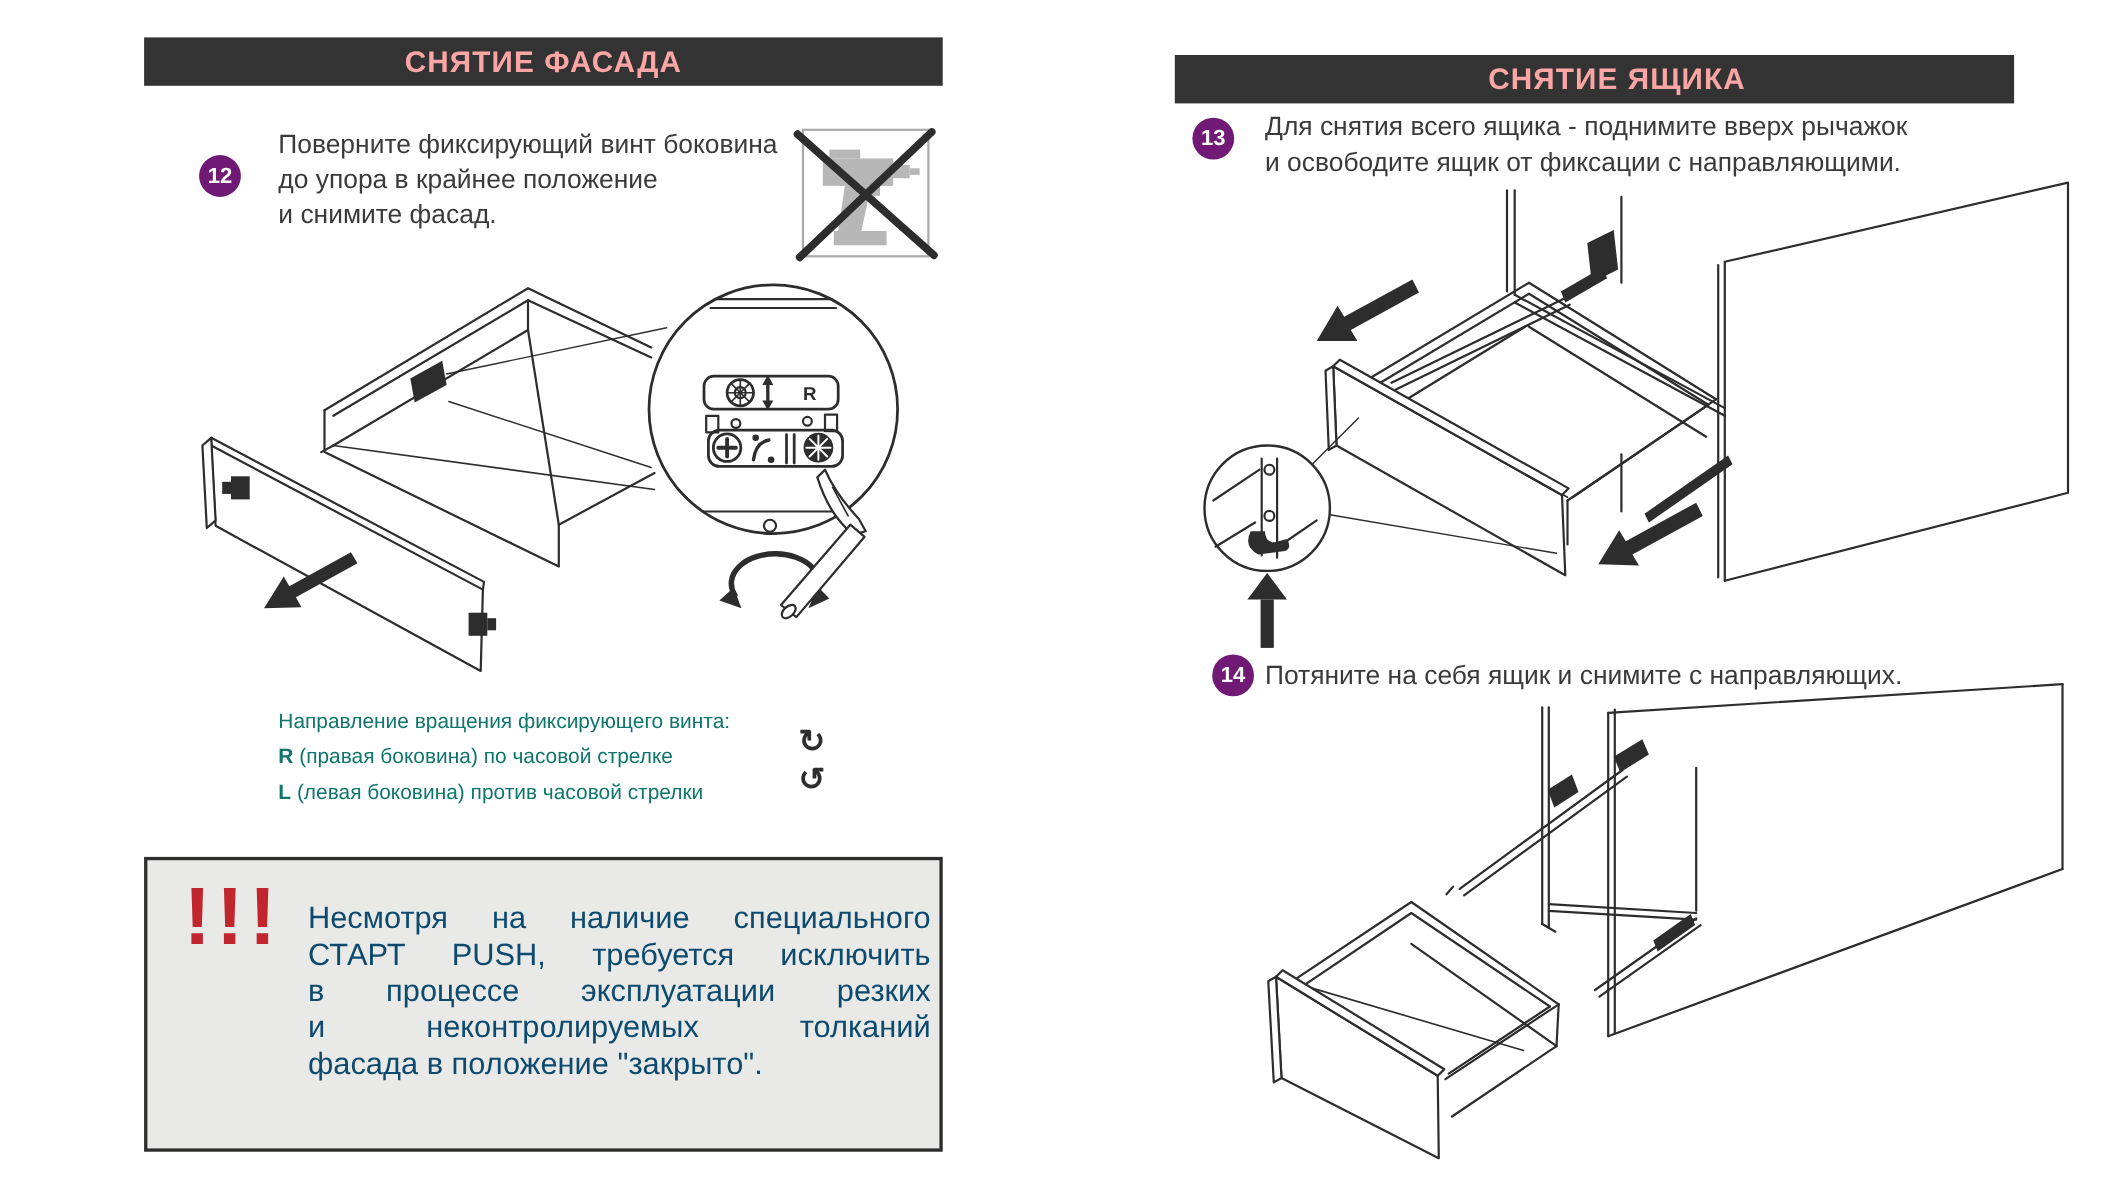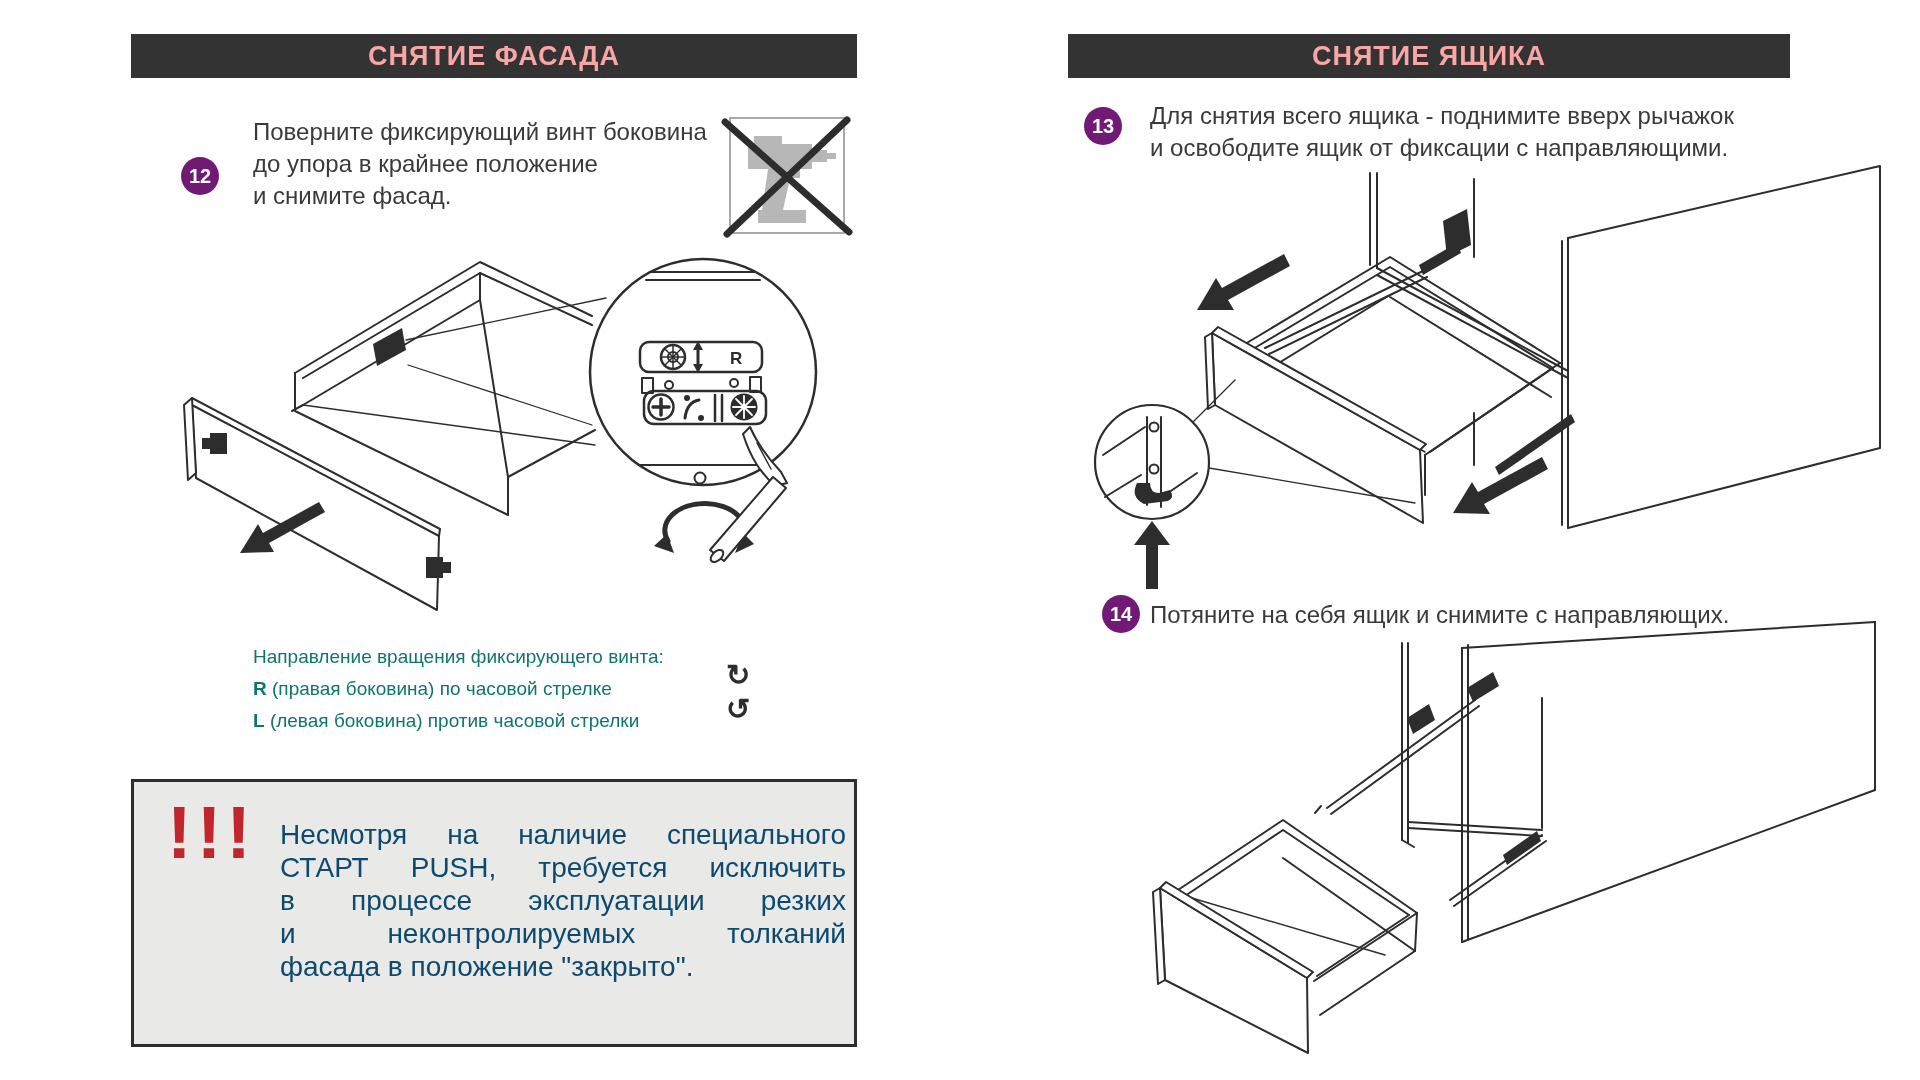--- a/index.html
+++ b/index.html
@@ -16,21 +16,21 @@
   .warntext .jl{text-align:justify;text-align-last:justify;}
   .warntext .ll{text-align:left;}
   svg{position:absolute;overflow:visible;}
   svg text{font-family:"Liberation Sans",sans-serif;}
 </style>
 </head>
 <body>
 
 <div class="hdr" style="left:131px;top:34px;width:726px;">СНЯТИЕ ФАСАДА</div>
 
-<div class="badge" style="left:181px;top:141px;margin-top:16px;">12</div>
+<div class="badge" style="left:181px;top:141px;">12</div>
 <div class="steptext" style="left:253px;top:116px;">
   <div>Поверните фиксирующий винт боковина</div>
   <div>до упора в крайнее положение</div>
   <div>и снимите фасад.</div>
 </div>
 
 <svg style="left:716px;top:104px;" width="140" height="140" viewBox="0 0 140 140">
   <rect x="14" y="14" width="114" height="115" fill="#ffffff" stroke="#a9a9a9" stroke-width="2"></rect>
   <g fill="#b7b7b7">
     <rect x="32" y="40" width="64" height="25"></rect>
@@ -151,21 +151,21 @@
   <div class="warnmarks">!!!</div>
   <div class="warntext">
     <div class="jl">Несмотря на наличие специального</div>
     <div class="jl">СТАРТ PUSH, требуется исключить</div>
     <div class="jl">в процессе эксплуатации резких</div>
     <div class="jl">и неконтролируемых толканий</div>
     <div class="ll">фасада в положение "закрыто".</div>
   </div>
 </div>
 
-<div class="hdr" style="left:1068px;top:34px;width:722px;">СНЯТИЕ ЯЩИКА</div>
+<div class="hdr" style="left:1068px;top:50px;width:722px;padding-left:41px;">СНЯТИЕ ЯЩИКА</div>
 
 <div class="badge" style="left:1084px;top:107px;">13</div>
 <div class="steptext" style="left:1150px;top:100px;">
   <div>Для снятия всего ящика - поднимите вверх рычажок</div>
   <div>и освободите ящик от фиксации с направляющими.</div>
 </div>
 
 <svg style="left:1085px;top:165px;" width="800" height="425" viewBox="0 0 800 425">
   <g stroke="#2d2d2d" stroke-width="2" fill="none" stroke-linejoin="round" stroke-linecap="round">
 

